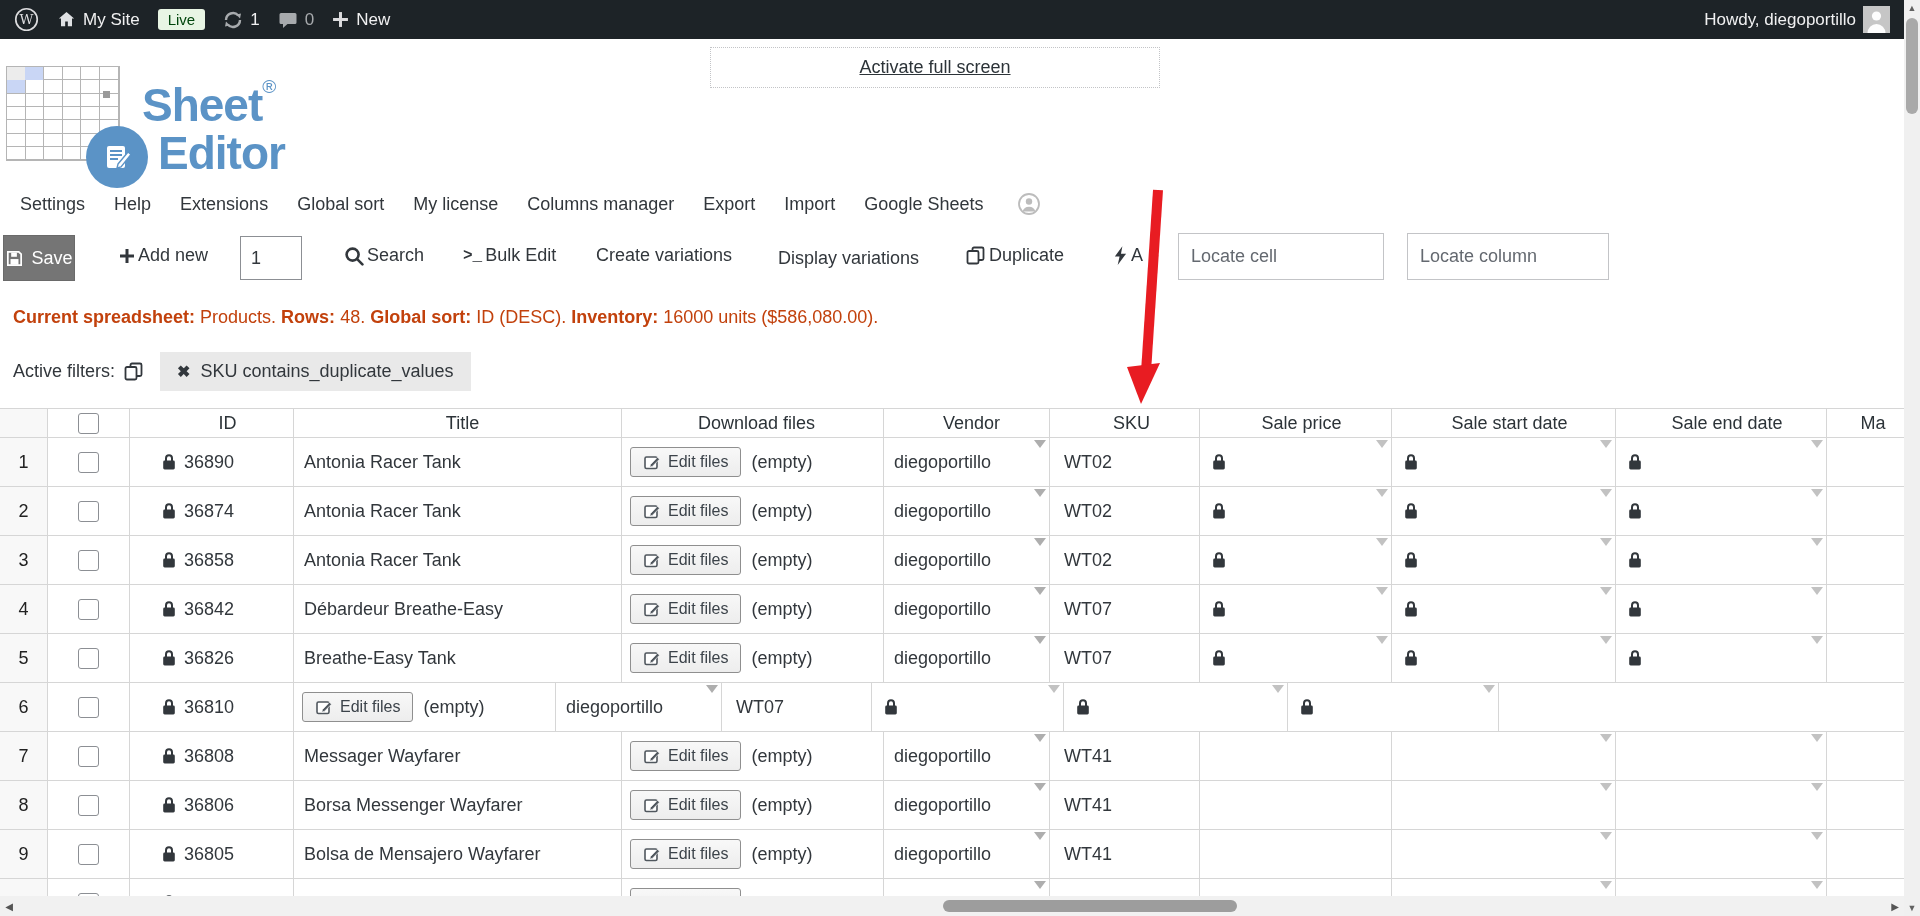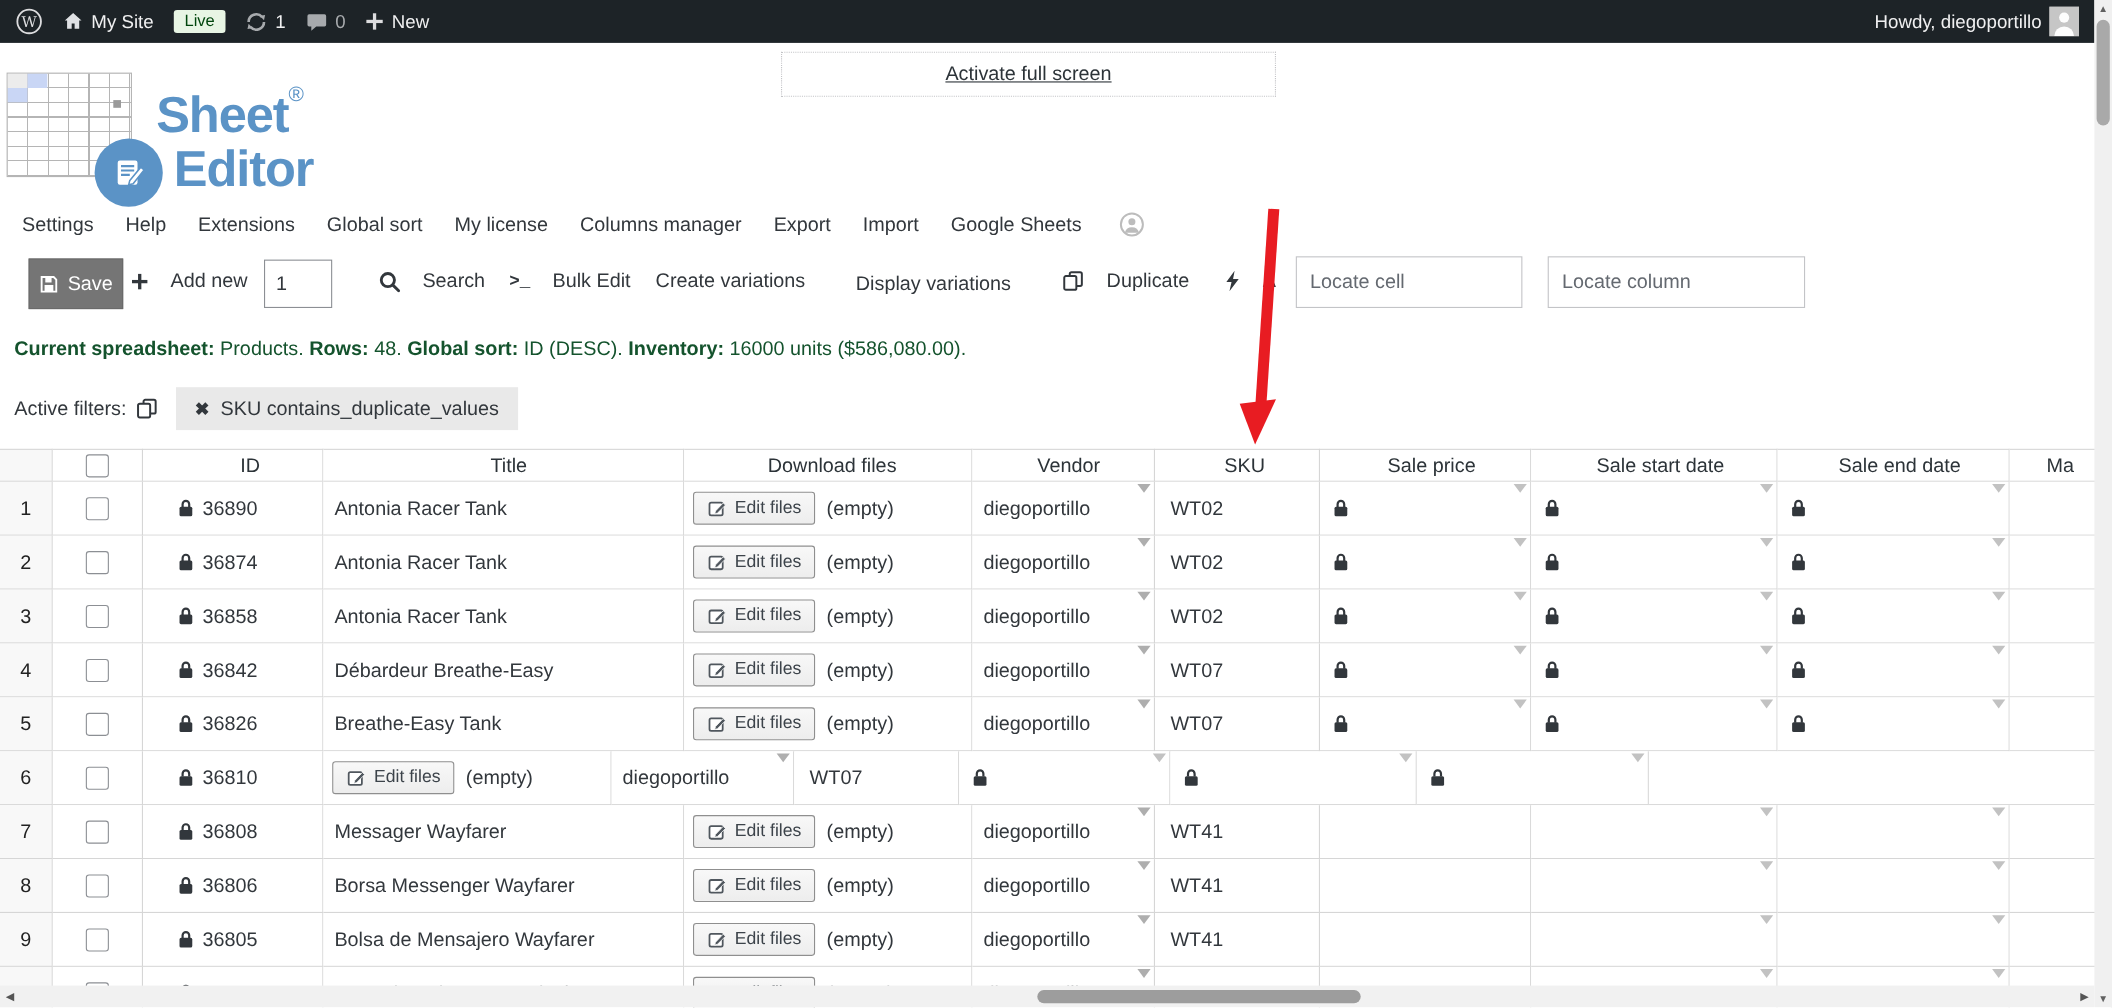--- a/index.html
+++ b/index.html
@@ -37,32 +37,32 @@
   .logo-reg{font-size:19px;vertical-align:28px;font-weight:normal;}
   .logo-circle{position:absolute;left:86px;top:126px;width:62px;height:62px;border-radius:50%;background:#5b93c6;
     display:flex;align-items:center;justify-content:center;}
 
   
   .pmenu{position:absolute;left:20px;top:194px;display:flex;align-items:center;gap:29px;
     font-size:18px;color:#32373c;}
   .pmenu .mi{cursor:pointer;white-space:nowrap;}
 
   
-  .tb-item{position:absolute;display:inline-flex;align-items:center;gap:20px;font-size:18px;color:#32373c;cursor:pointer;white-space:nowrap;}
-  .save-btn{left:26px;top:235px;width:86px;height:46px;background:#757575;color:#fff;border:1px solid #6a6a6a;
+  .tb-item{position:absolute;display:inline-flex;align-items:center;gap:3px;font-size:18px;color:#32373c;cursor:pointer;white-space:nowrap;}
+  .save-btn{left:3px;top:235px;width:72px;height:46px;background:#757575;color:#fff;border:1px solid #6a6a6a;
     justify-content:center;gap:7px;box-sizing:border-box;font-size:18px;}
   .num-input{position:absolute;left:240px;top:236px;width:62px;height:44px;border:1px solid #8c8f94;
     box-sizing:border-box;font-size:18px;padding:0 10px;color:#32373c;font-family:"Liberation Sans",sans-serif;}
   .locate{position:absolute;top:233px;height:47px;border:1px solid #c3c4c7;box-sizing:border-box;
     font-size:18px;padding:0 12px;color:#a21caf;font-family:"Liberation Sans",sans-serif;}
   .locate::placeholder{color:#646970;opacity:1;}
   .mono{font-family:"Liberation Mono",monospace;font-weight:bold;font-size:16px;}
 
   
-  .statusline{position:absolute;left:13px;top:307px;font-size:18px;color:#14532d;}
+  .statusline{position:absolute;left:13px;top:307px;font-size:18px;color:#c2410c;}
   .statusline b{font-weight:bold;}
   .filters{position:absolute;left:13px;top:352px;display:flex;align-items:center;gap:16px;font-size:18px;color:#32373c;justify-content:space-between;}
   .chip{background:#e9e9e9;padding:9px 17px;display:inline-flex;align-items:center;gap:10px;cursor:pointer;}
   .chip .x{font-weight:bold;font-size:16px;}
 
   
   .sheet{position:absolute;left:0;top:408px;width:1920px;}
   .trow,.thead{display:flex;width:1920px;}
   .cell,.hcell{box-sizing:border-box;border-right:1px solid #d6d6d6;border-bottom:1px solid #d6d6d6;
     display:flex;align-items:center;font-size:18px;color:#32373c;position:relative;background:#fff;overflow:hidden;}
@@ -240,21 +240,21 @@
   </div>
 
   <div class="tb-item" style="left:1113px;top:245px;">
     <svg width="15" height="19" viewBox="0 0 16 20">
       <polygon points="10,0 2,11 7,11 5,20 14,8 8.5,8" fill="#32373c"></polygon>
     </svg>
     <span>A</span>
   </div>
 
   <input class="locate" style="left: 1178px; width: 206px;" type="text" placeholder="Locate cell">
-  <input class="locate" style="left: 1407px; width: 234px;" type="text" placeholder="Locate column">
+  <input class="locate" style="left: 1407px; width: 202px;" type="text" placeholder="Locate column">
 
   <div class="statusline"><b>Current spreadsheet: </b><span>Products. </span><b>Rows: </b><span>48. </span><b>Global sort: </b><span>ID (DESC). </span><b>Inventory: </b><span>16000 units ($586,080.00). </span></div>
 
   <div class="filters">
     <span style="display:inline-flex;align-items:center;gap:8px;">
       <span>Active filters:</span>
       <svg width="21" height="21" viewBox="0 0 21 21">
         <rect x="7.5" y="2.5" width="11" height="12.5" rx="1.5" fill="#fff" stroke="#32373c" stroke-width="1.8"></rect>
         <rect x="2.5" y="6" width="11" height="12.5" rx="1.5" fill="#fff" stroke="#32373c" stroke-width="1.8"></rect>
       </svg>

